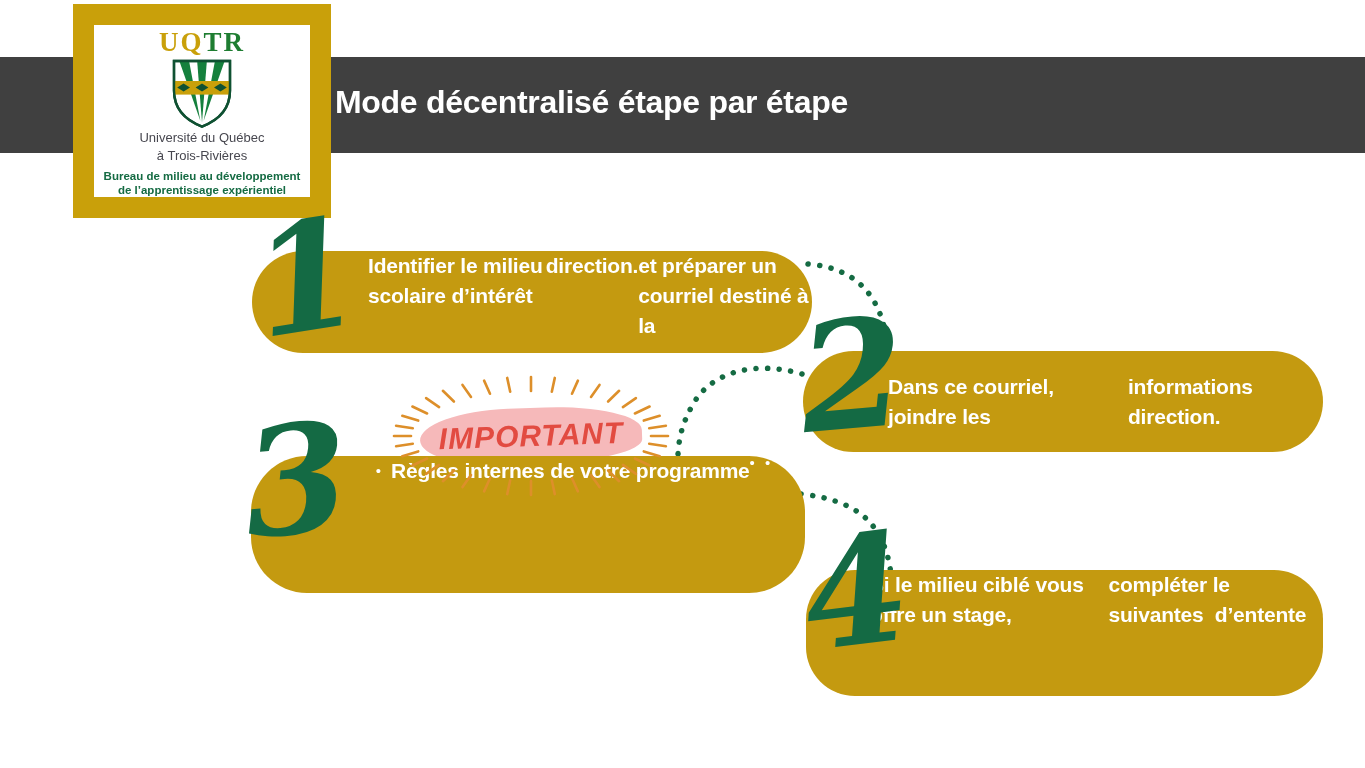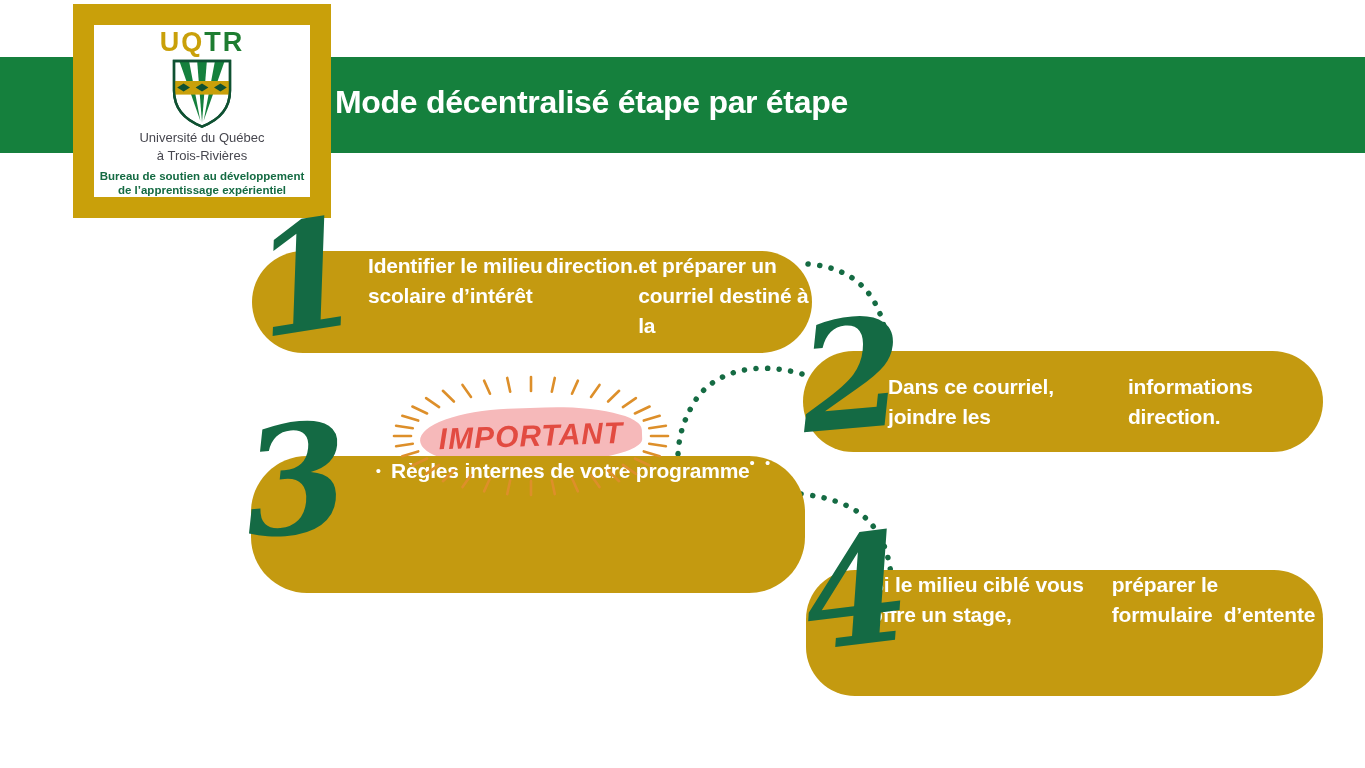--- a/index.html
+++ b/index.html
@@ -3,37 +3,37 @@
 <meta charset="utf-8">
 <style>
   html,body{margin:0;padding:0;background:#ffffff;}
   .slide{
     position:relative;width:1365px;height:768px;overflow:hidden;
     background:#ffffff;font-family:"Liberation Sans",sans-serif;
   }
   
   .banner{
     position:absolute;left:0;top:57px;width:1365px;height:96px;
-    background:#15803d;display:flex;align-items:center;
+    background:#404040;display:flex;align-items:center;
   }
   .banner h1{
     margin:0 0 6px 335px;color:#ffffff;font-size:32px;font-weight:bold;
     letter-spacing:-0.3px;
   }
   
   .logo-card{
     position:absolute;left:73px;top:4px;width:258px;height:214px;
     background:#c9a00a;z-index:5;
   }
   .logo-inner{
     position:absolute;left:21px;top:21px;right:21px;bottom:21px;
     background:#ffffff;display:flex;flex-direction:column;align-items:center;
     justify-content:flex-start;padding-top:4px;box-sizing:border-box;
   }
-  .wordmark{font-weight:bold;font-size:27px;letter-spacing:2px;line-height:1;}
+  .wordmark{font-weight:bold;font-size:27px;letter-spacing:2px;line-height:1;font-family:Liberation Serif, serif;}
   .wordmark .uq{color:#c9a00a;}
   .wordmark .tr{color:#1e7d31;}
   .shield{margin-top:1px;}
   .uni-line{color:#47474f;font-size:13px;line-height:18px;}
   .bureau-line{color:#156b43;font-size:11.5px;font-weight:bold;line-height:14px;}
   
   .step-box{
     position:absolute;background:#c49a10;color:#ffffff;
     display:flex;justify-content:center;
     box-sizing:border-box;z-index:3;
@@ -102,21 +102,21 @@
         <polygon points="34,6 46,6 40,82" fill="#15803d"></polygon>
         <polygon points="56,6 68,6 42,80" fill="#15803d"></polygon>
         <rect x="6" y="30" width="68" height="17" fill="#c9a00a"></rect>
         <polygon points="9,38 17,33 25,38 17,43" fill="#0f5132"></polygon>
         <polygon points="32,38 40,33 48,38 40,43" fill="#0f5132"></polygon>
         <polygon points="55,38 63,33 71,38 63,43" fill="#0f5132"></polygon>
         <path d="M40,87 C19,79 5,64 5,42 L5,5 L75,5 L75,42 C75,64 61,79 40,87 Z" fill="none" stroke="#0f5132" stroke-width="3"></path>
       </svg>
       <div class="uni-line">Université du Québec</div>
       <div class="uni-line">à Trois-Rivières</div>
-      <div class="bureau-line" style="margin-top:4px;">Bureau de soutien au développement</div>
+      <div class="bureau-line" style="margin-top:4px;">Bureau de milieu au développement</div>
       <div class="bureau-line">de l’apprentissage expérientiel</div>
     </div>
   </div>
 
   <div class="badge-blob">
     <span>IMPORTANT</span>
   </div>
 
   <div class="step-box" id="box1">
     <div class="line">Identifier le milieu scolaire d’intérêt</div>
@@ -137,21 +137,21 @@
     <div class="bullet-row">
       <span class="bullet-dot">•</span>
     </div>
     <div class="bullet-row">
       <span class="bullet-dot">•</span>
     </div>
   </div>
 
   <div class="step-box" id="box4">
     <div class="line">Si le milieu ciblé vous offre un stage,</div>
-    <div class="line">préparer le formulaire  d’entente</div>
+    <div class="line">compléter le suivantes  d’entente</div>
   </div>
 
   <svg id="rays" width="1365" height="768">
       <line x1="651.0" y1="436.0" x2="668.0" y2="436.0"></line>
       <line x1="649.2" y1="443.8" x2="665.9" y2="446.2"></line>
       <line x1="643.8" y1="451.4" x2="659.7" y2="456.2"></line>
       <line x1="634.9" y1="458.5" x2="649.6" y2="465.5"></line>
       <line x1="622.9" y1="464.9" x2="635.9" y2="473.9"></line>
       <line x1="608.1" y1="470.5" x2="619.1" y2="481.2"></line>
       <line x1="591.0" y1="475.0" x2="599.5" y2="487.1"></line>

